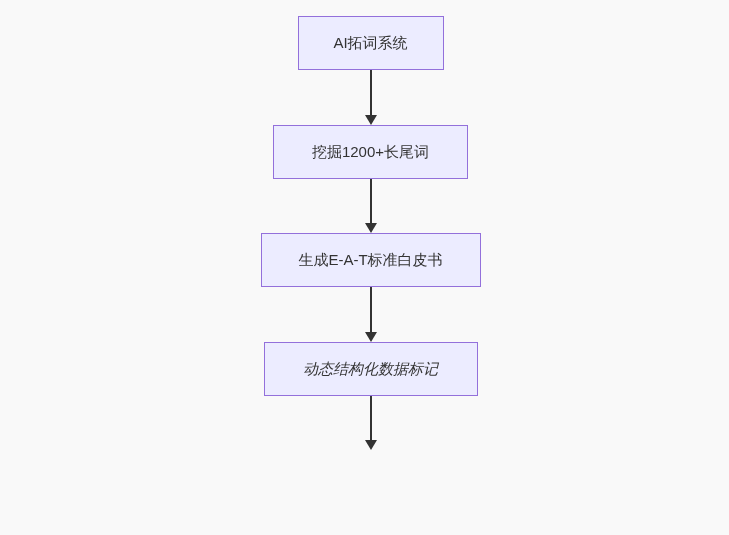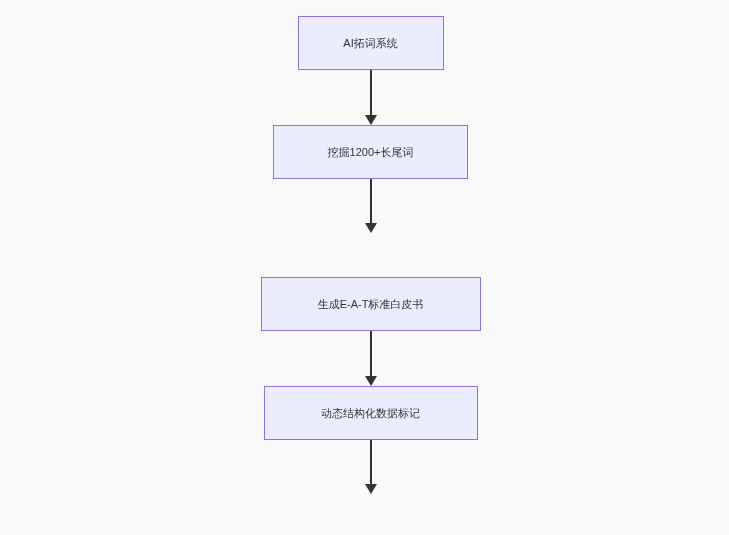--- a/index.html
+++ b/index.html
@@ -24,30 +24,30 @@
   }
   .node {
     box-sizing: border-box;
     height: 54px;
     padding: 0 30px;
     background: #ECECFF;
     border: 1px solid #9370DB;
     display: flex;
     align-items: center;
     justify-content: center;
-    font-size: 11px;
+    font-size: 15px;
     color: #333333;
     white-space: nowrap;
     flex: 0 0 auto;
   }
   
   .node:nth-of-type(1) { min-width: 146px; }
   .node:nth-of-type(3) { min-width: 195px; align-items: center; }
-  .node:nth-of-type(5) { min-width: 220px; margin-top: 44px; }
-  .node:nth-of-type(7) { min-width: 214px; }
+  .node:nth-of-type(5) { min-width: 220px; }
+  .node:nth-of-type(7) { min-width: 214px; font-style: italic; }
   .node:nth-of-type(9) { min-width: 236px; }
 
   .edge {
     display: flex;
     flex-direction: column;
     align-items: center;
     flex: 0 0 auto;
     height: 55px;
   }
   .edge:nth-of-type(4), .edge:nth-of-type(8) { height: 54px; }

